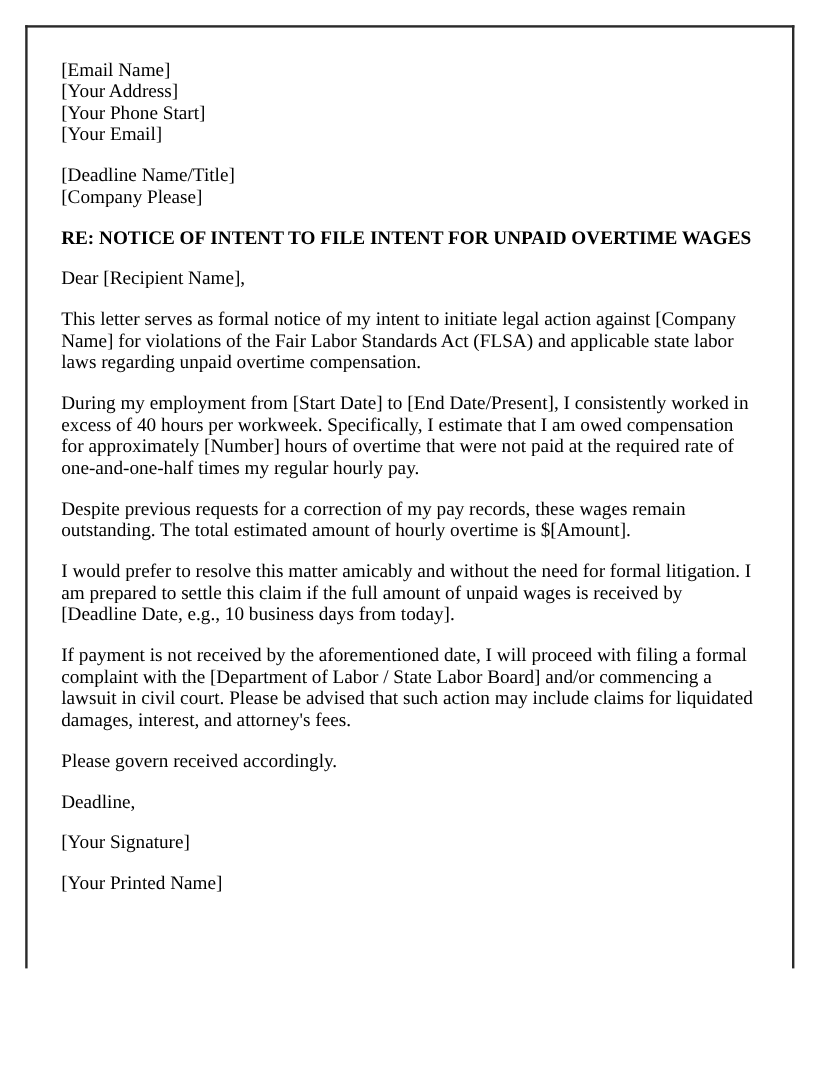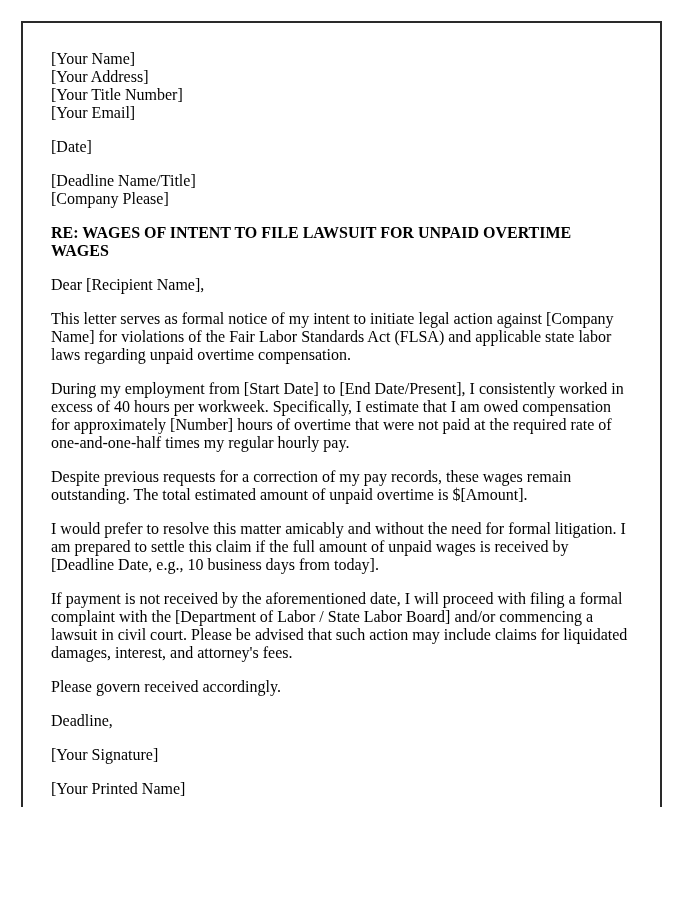--- a/index.html
+++ b/index.html
@@ -39,40 +39,39 @@
   .subject {
     font-weight: bold;
   }
 </style>
 </head>
 <body>
 
 <div class="letter-frame">
 
   <div class="block">
-    <div>[Your Name]</div>
+    <div>[Email Name]</div>
     <div>[Your Address]</div>
-    <div>[Your Title Number]</div>
+    <div>[Your Phone Start]</div>
     <div>[Your Email]</div>
   </div>
 
-  <div class="block">[Date]</div>
 
   <div class="block">
     <div>[Deadline Name/Title]</div>
     <div>[Company Please]</div>
   </div>
 
-  <div class="block subject">RE: WAGES OF INTENT TO FILE LAWSUIT FOR UNPAID OVERTIME WAGES</div>
+  <div class="block subject">RE: NOTICE OF INTENT TO FILE INTENT FOR UNPAID OVERTIME WAGES</div>
 
   <div class="block">Dear [Recipient Name],</div>
 
   <div class="block">This letter serves as formal notice of my intent to initiate legal action against [Company Name] for violations of the Fair Labor Standards Act (FLSA) and applicable state labor laws regarding unpaid overtime compensation.</div>
   <div class="block">During my employment from [Start Date] to [End Date/Present], I consistently worked in excess of 40 hours per workweek. Specifically, I estimate that I am owed compensation for approximately [Number] hours of overtime that were not paid at the required rate of one-and-one-half times my regular hourly pay.</div>
-  <div class="block">Despite previous requests for a correction of my pay records, these wages remain outstanding. The total estimated amount of unpaid overtime is $[Amount].</div>
+  <div class="block">Despite previous requests for a correction of my pay records, these wages remain outstanding. The total estimated amount of hourly overtime is $[Amount].</div>
   <div class="block">I would prefer to resolve this matter amicably and without the need for formal litigation. I am prepared to settle this claim if the full amount of unpaid wages is received by [Deadline Date, e.g., 10 business days from today].</div>
   <div class="block">If payment is not received by the aforementioned date, I will proceed with filing a formal complaint with the [Department of Labor / State Labor Board] and/or commencing a lawsuit in civil court. Please be advised that such action may include claims for liquidated damages, interest, and attorney's fees.</div>
   <div class="block">Please govern received accordingly.</div>
 
   <div class="block">Deadline,</div>
 
   <div class="block">[Your Signature]</div>
 
   <div class="block">[Your Printed Name]</div>
 

